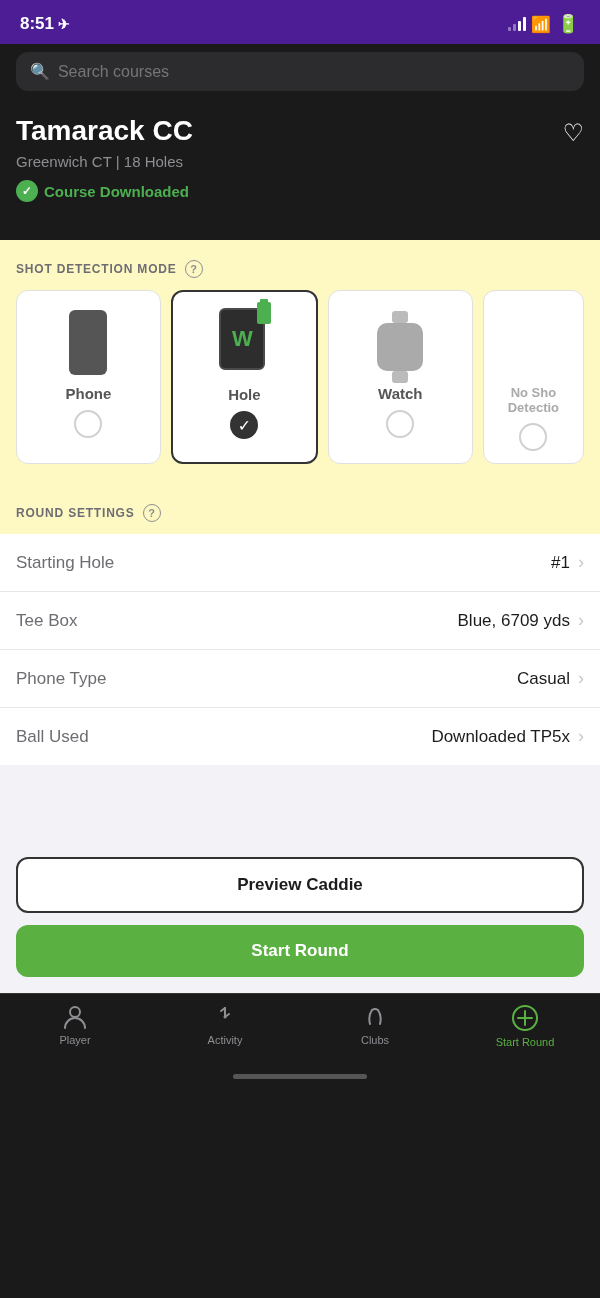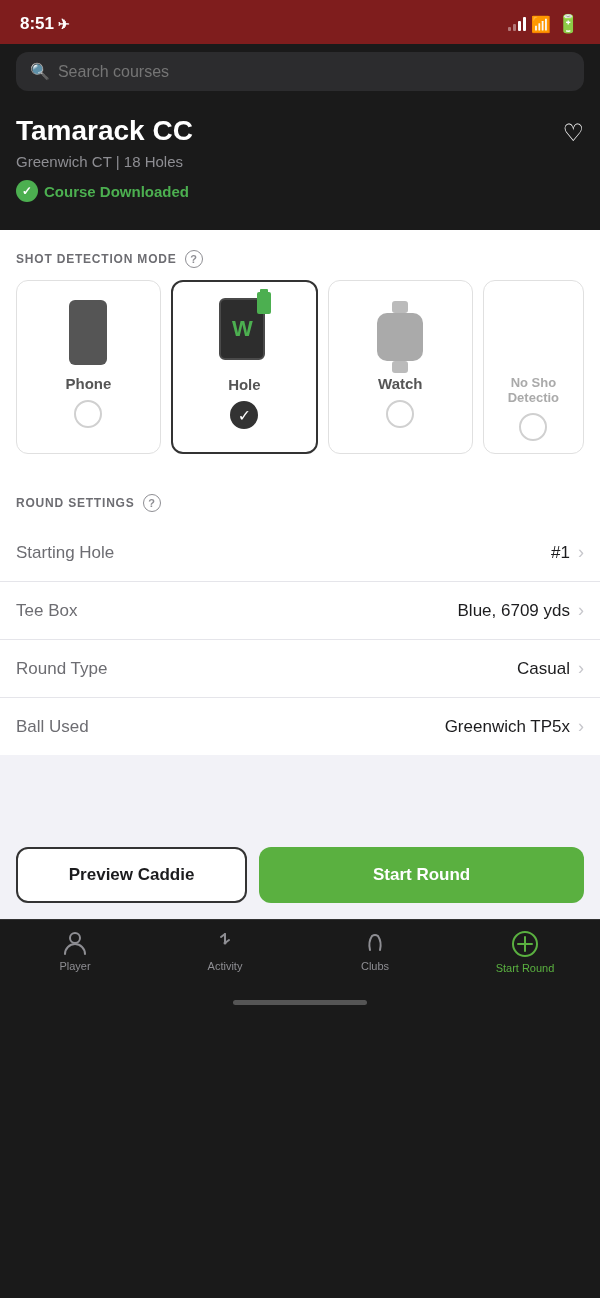--- a/index.html
+++ b/index.html
@@ -7,21 +7,21 @@
     body {
       width: 600px;
       min-height: 1298px;
       background: #1a1a1a;
       font-family: -apple-system, BlinkMacSystemFont, 'Helvetica Neue', Arial, sans-serif;
       overflow-x: hidden;
     }
 
     
     .status-bar {
-      background: #7f1d1d;
+      background: #4c1d95;
       display: flex;
       justify-content: space-between;
       align-items: center;
       padding: 12px 20px 8px 20px;
       height: 44px;
     }
     .status-time {
       color: white;
       font-size: 17px;
       font-weight: 600;
@@ -110,22 +110,23 @@
       border-radius: 50%;
       display: flex;
       align-items: center;
       justify-content: center;
       color: white;
       font-size: 12px;
     }
 
     
     .content-area {
-      background: #ffffff;
+      background: #fef9c3;
       flex: 1;
+      margin-top: 10px;
     }
 
     
     .section-header {
       padding: 20px 16px 12px 16px;
       display: flex;
       align-items: center;
       gap: 8px;
     }
     .section-header-text {
@@ -282,20 +283,21 @@
       background: #f2f2f7;
       height: 80px;
     }
 
     
     .bottom-buttons {
       background: #f2f2f7;
       display: flex;
       gap: 12px;
       padding: 12px 16px 16px 16px;
+      flex-direction: column;
     }
     .btn-preview {
       flex: 1;
       background: white;
       border: 2px solid #333;
       border-radius: 12px;
       padding: 16px;
       font-size: 17px;
       font-weight: 600;
       color: #1c1c1e;
@@ -469,31 +471,31 @@
 
     <div class="settings-row">
       <span class="settings-label">Tee Box</span>
       <div class="settings-value">
         <span>Blue, 6709 yds</span>
         <span class="chevron">›</span>
       </div>
     </div>
 
     <div class="settings-row">
-      <span class="settings-label">Round Type</span>
+      <span class="settings-label">Phone Type</span>
       <div class="settings-value">
         <span>Casual</span>
         <span class="chevron">›</span>
       </div>
     </div>
 
     <div class="settings-row">
       <span class="settings-label">Ball Used</span>
       <div class="settings-value">
-        <span>Greenwich TP5x</span>
+        <span>Downloaded TP5x</span>
         <span class="chevron">›</span>
       </div>
     </div>
   </div>
 
   <div class="spacer"></div>
 
   <div class="bottom-buttons">
     <button class="btn-preview">Preview Caddie</button>
     <button class="btn-start">Start Round</button>

